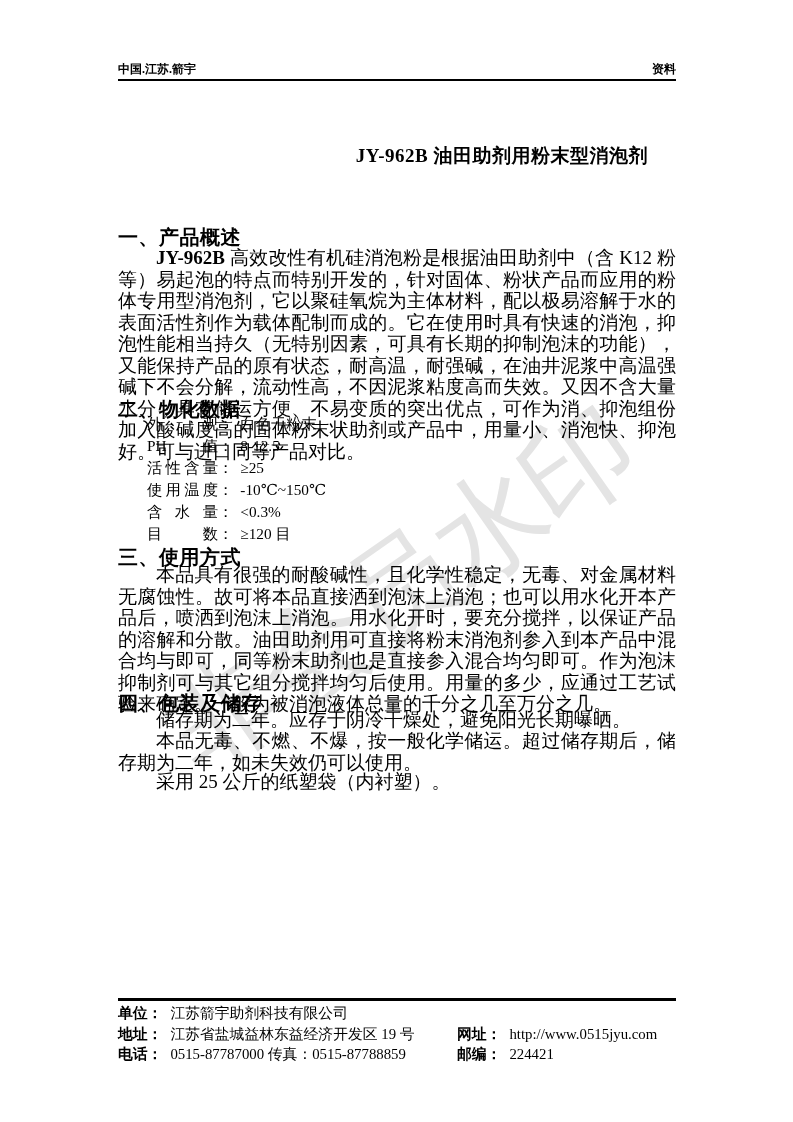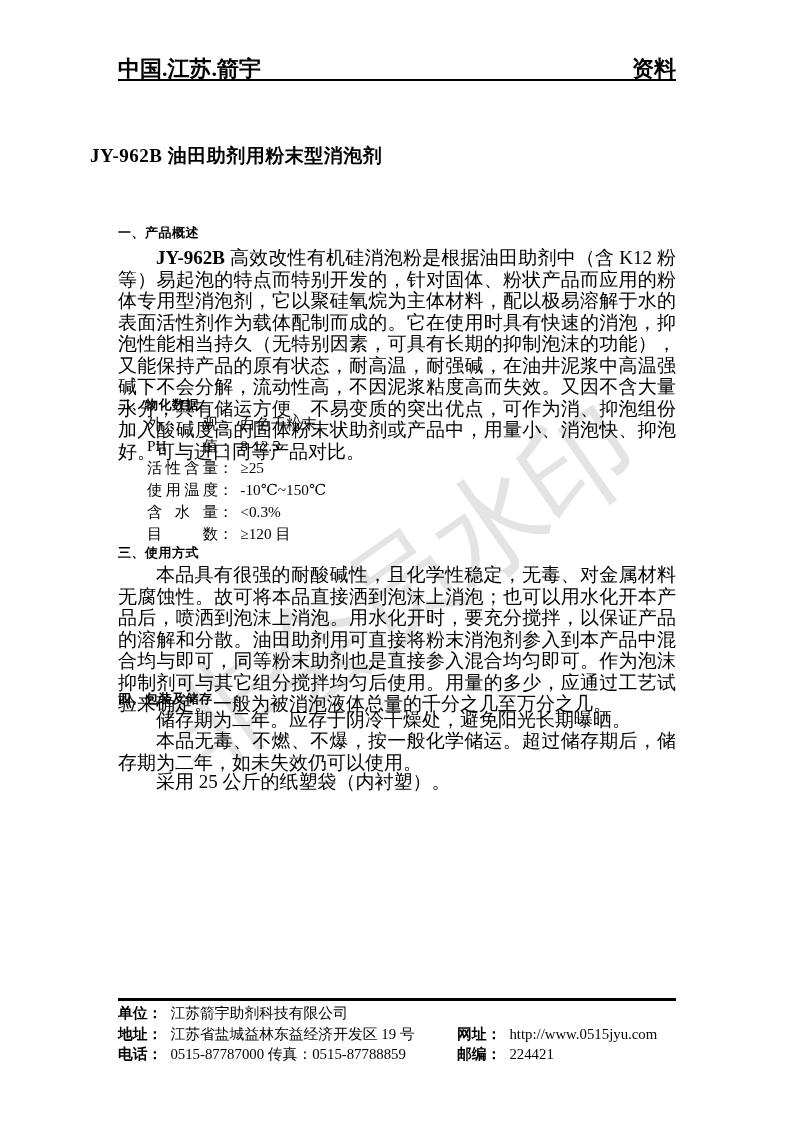--- a/index.html
+++ b/index.html
@@ -31,40 +31,40 @@
 
   
   .doc-header {
     position: absolute;
     left: 118px; top: 58px;
     width: 558px; height: 21px;
     border-bottom: 2px solid #000;
     display: flex;
     justify-content: space-between;
     align-items: flex-end;
-    font-size: 22px;
+    font-size: 12px;
     font-weight: bold;
     line-height: 20px;
   }
 
   
   .doc-title {
     position: absolute;
     left: 90px; top: 143px;
     width: 558px;
-    text-align: left;
+    text-align: right;
     font-size: 19px;
     font-weight: bold;
     letter-spacing: 0.5px;
   }
 
   .abs { position: absolute; left: 118px; width: 558px; }
 
   .sec-heading {
-    font-size: 13px;
+    font-size: 20px;
     font-weight: bold;
     letter-spacing: 0.5px;
   }
 
   .body-text {
     font-size: 19px;
     line-height: 21.5px;
     text-align: justify;
     margin: 0;
   }

